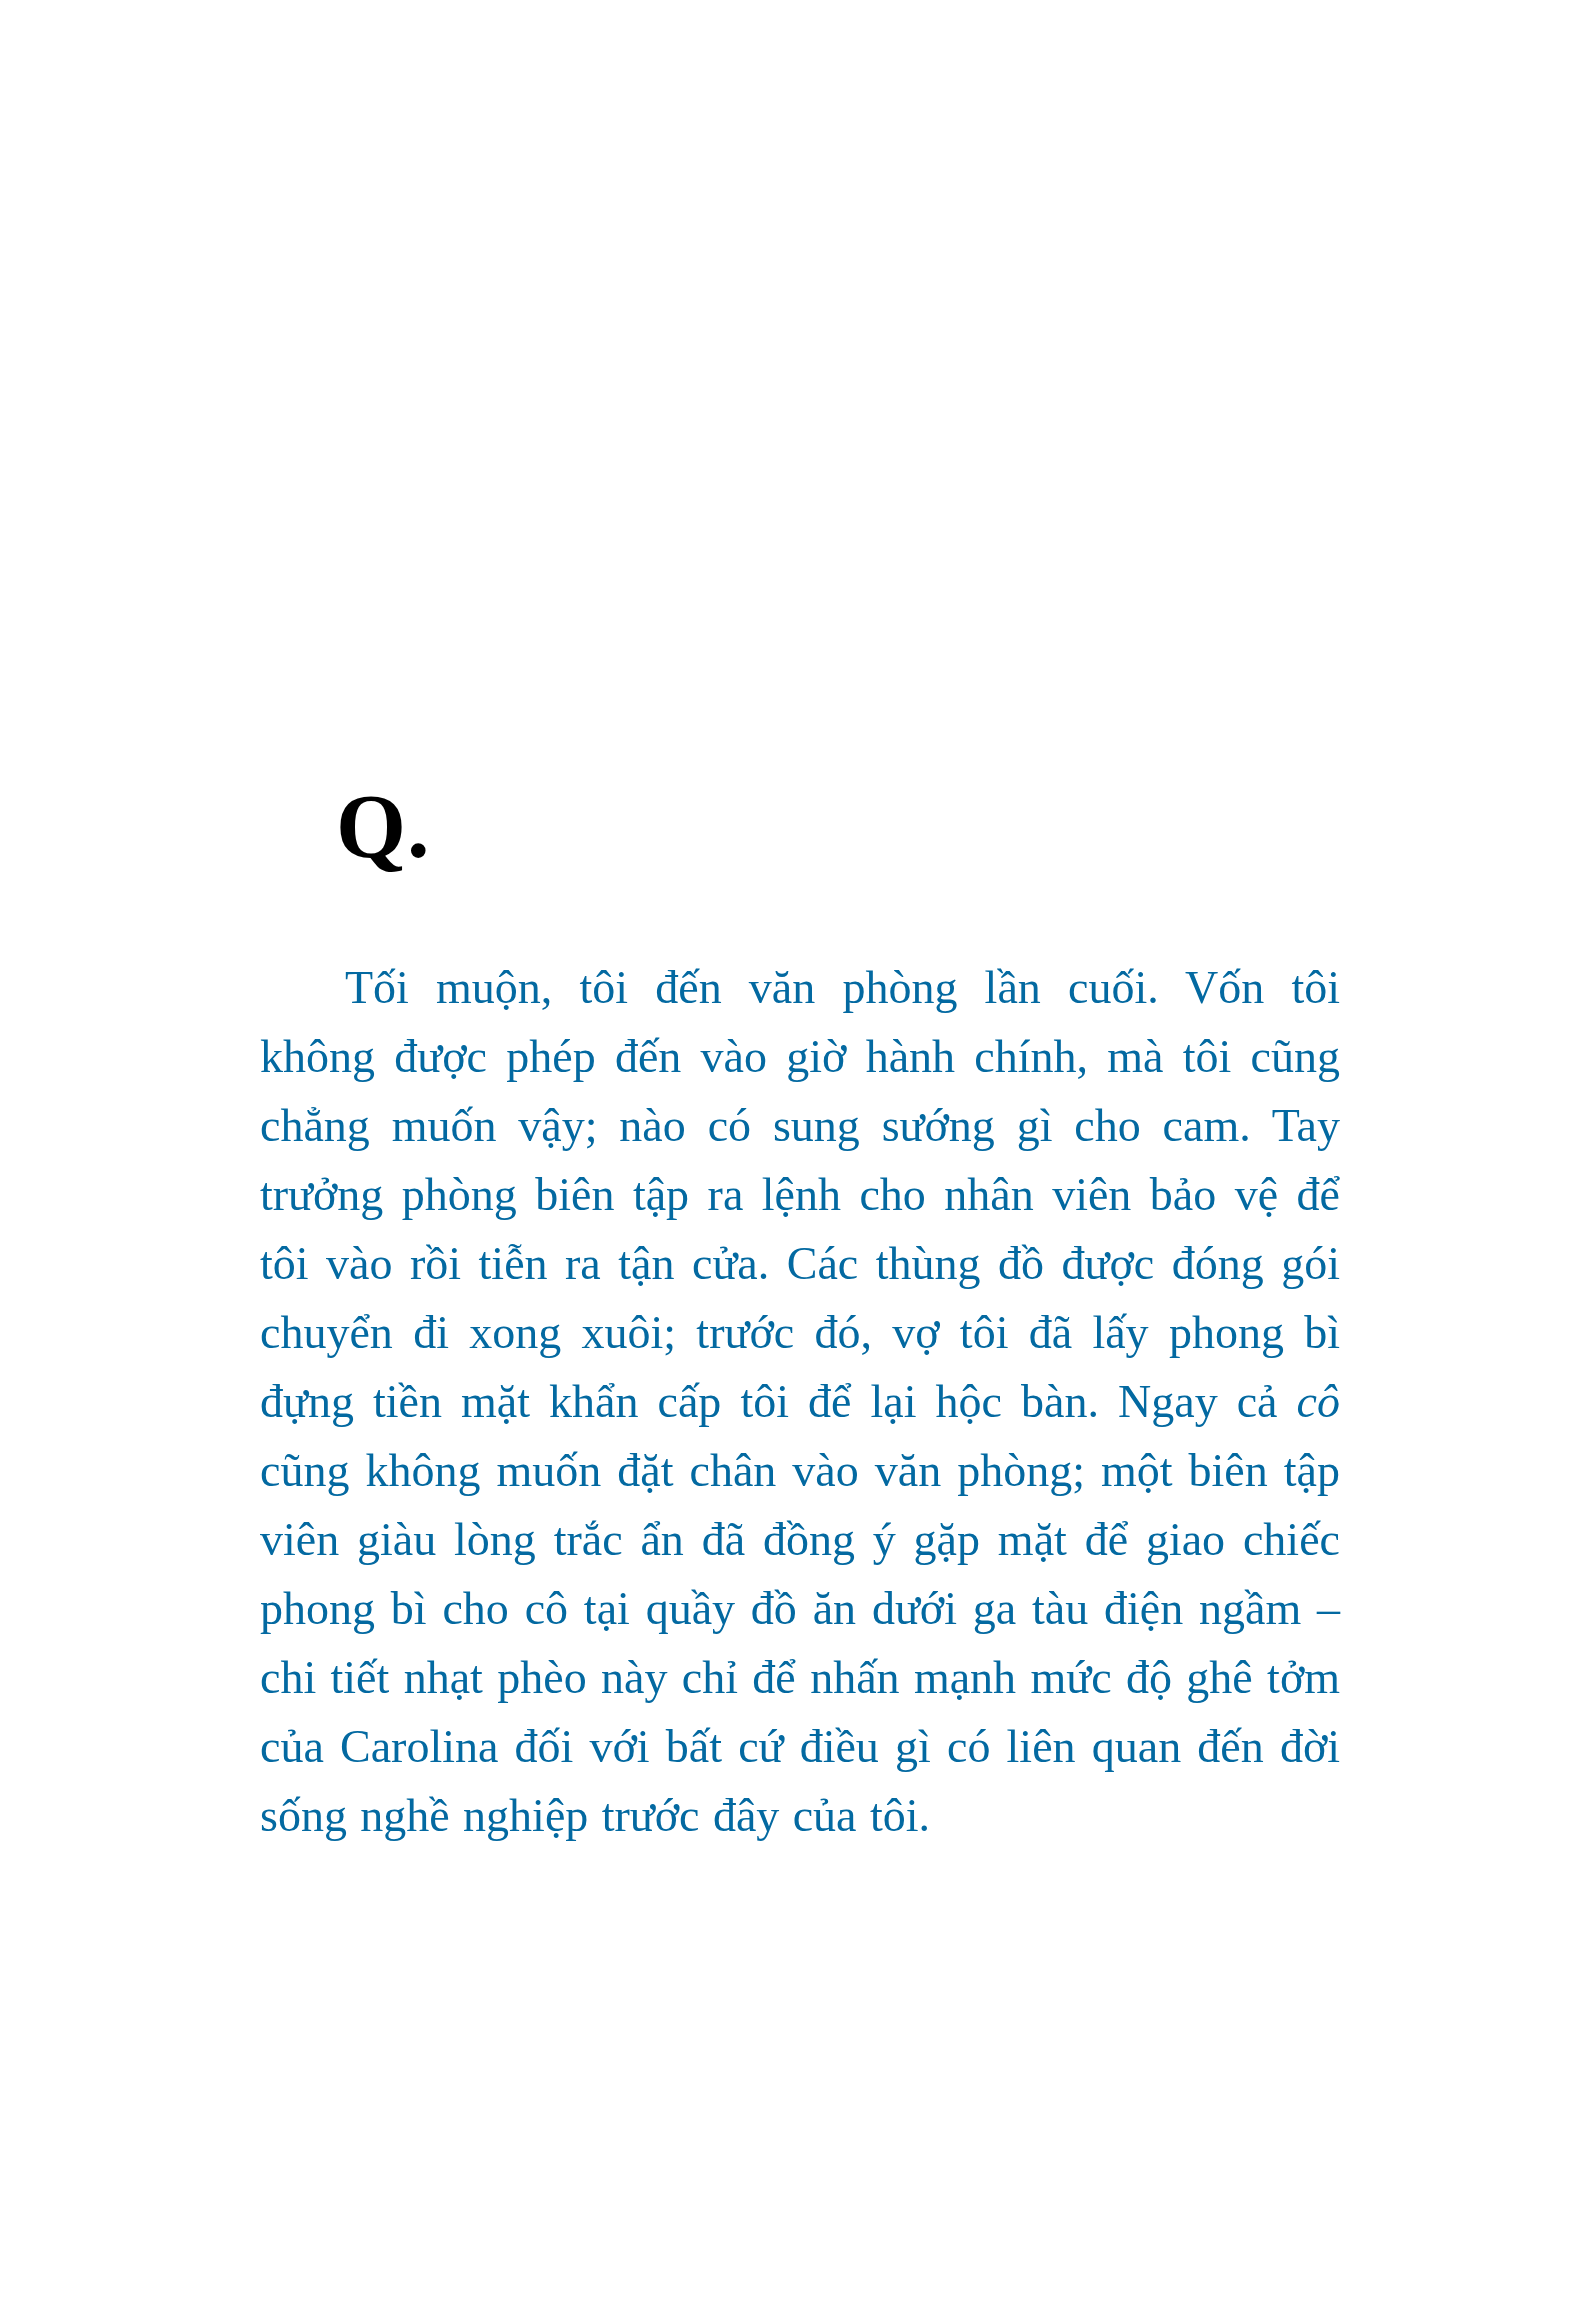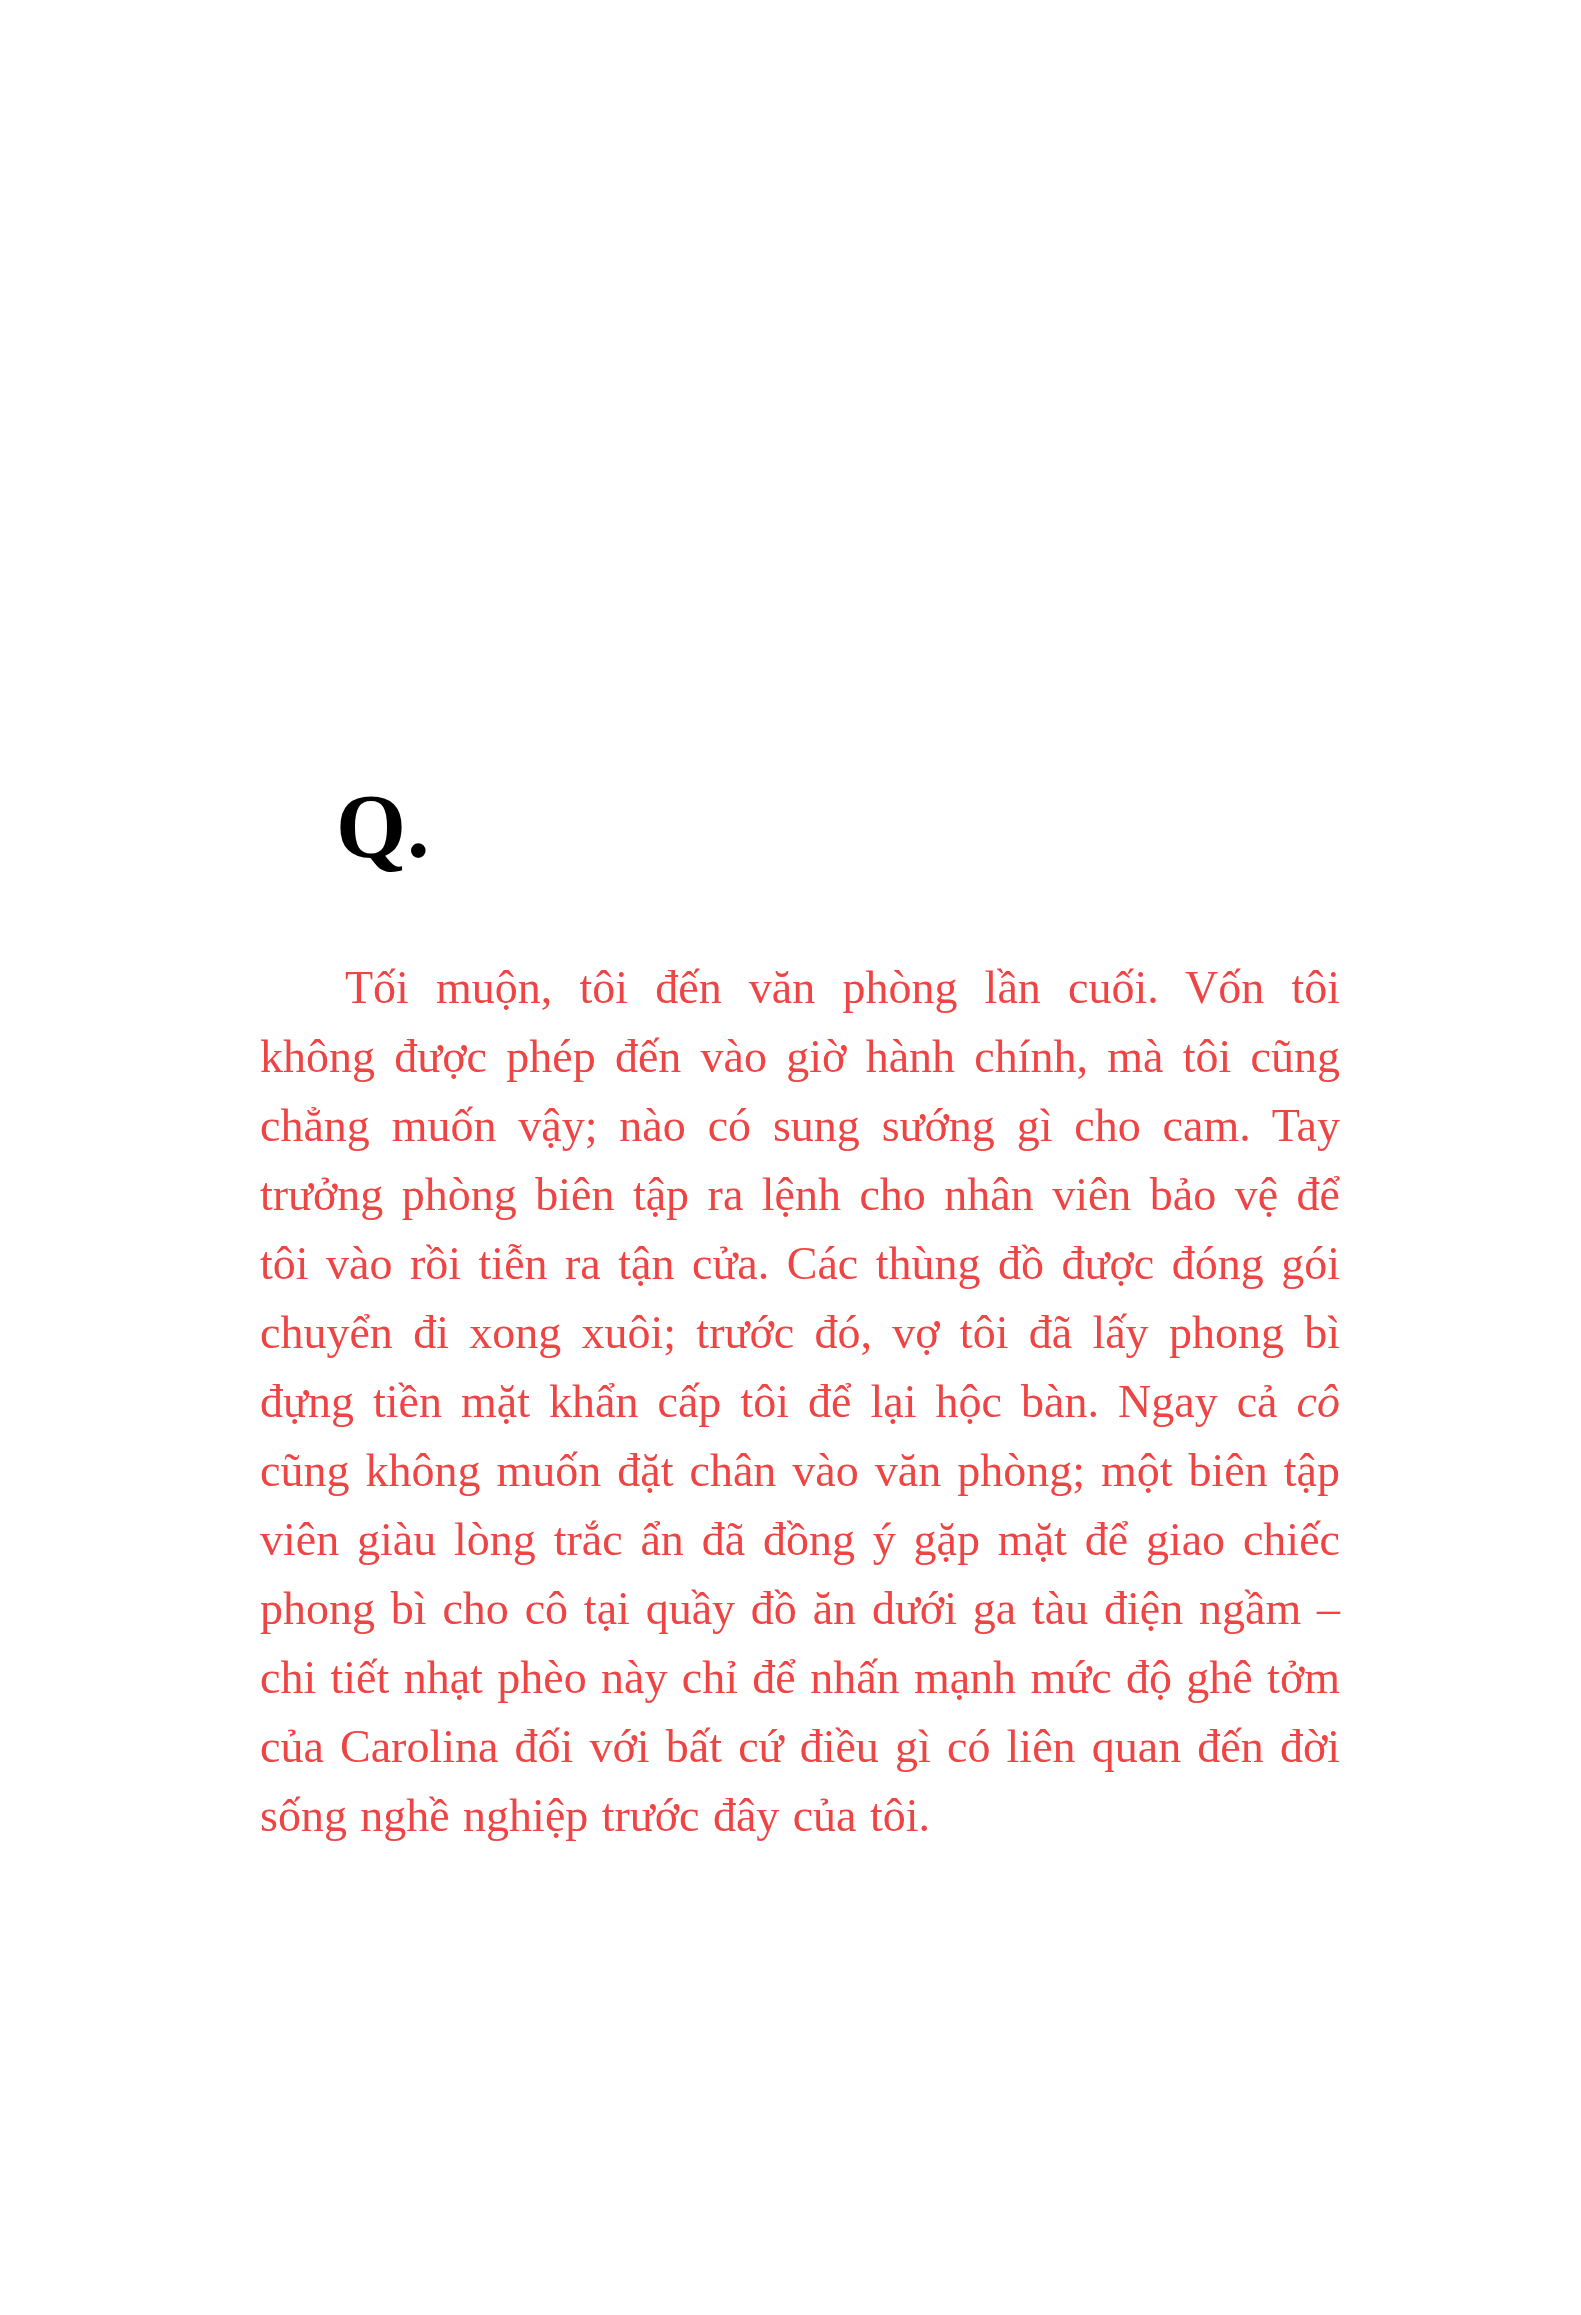--- a/index.html
+++ b/index.html
@@ -38,21 +38,21 @@
 
   
   .body-paragraph {
     position: absolute;
     left: 260px;
     top: 953px;
     width: 1080px;
     margin: 0;
     font-size: 46px;
     line-height: 69px;
-    color: #ef4444;
+    color: #0369a1;
     text-align: justify;
     text-indent: 85px;
     word-spacing: 1.9px;
     font-family: "Liberation Serif", "DejaVu Serif", serif;
   }
 
   .body-paragraph em {
     font-style: italic;
   }
 </style>

